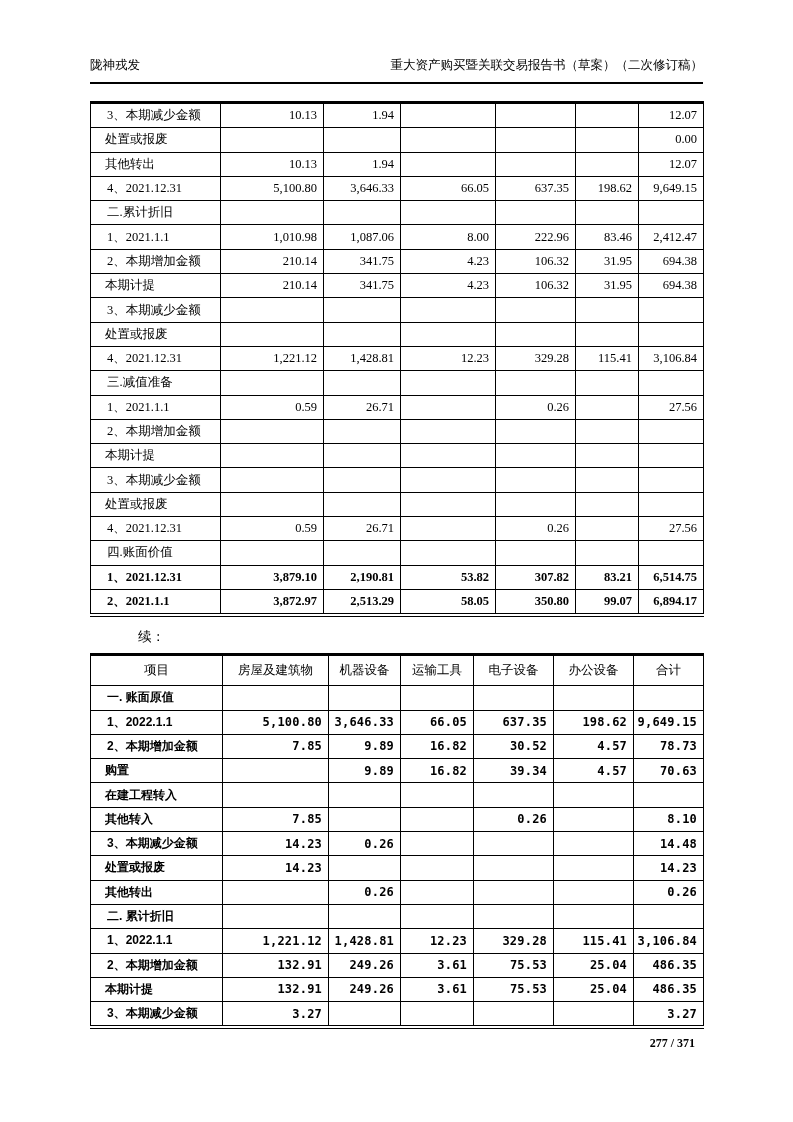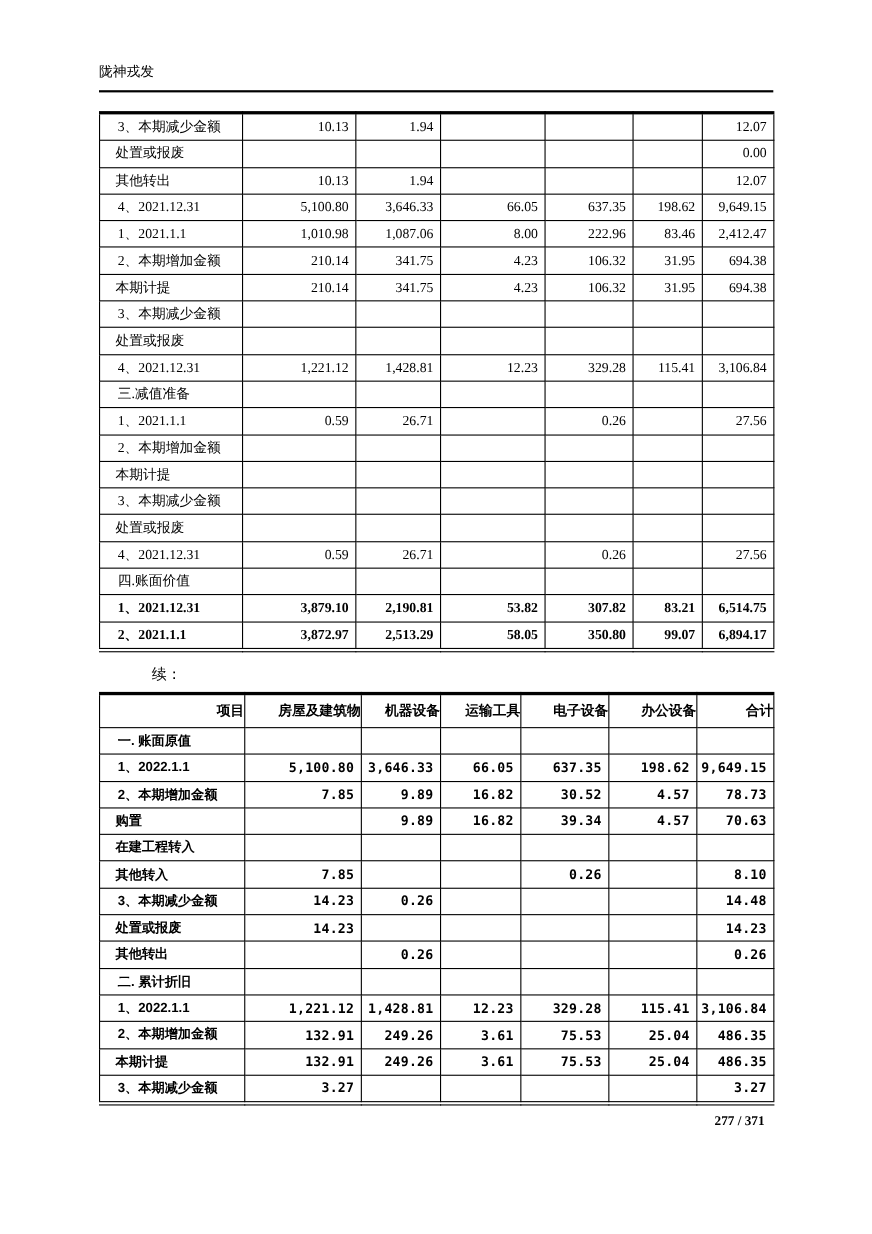--- a/index.html
+++ b/index.html
@@ -42,23 +42,23 @@
   }
   #table1 td { font-size: 12.5px; }
   td.label { text-align: left; padding-left: 16px; }
   td.label.indent { padding-left: 14px; }
   td.num { text-align: right; padding-right: 6px; }
   .bold-row td { font-weight: bold; }
   
   #table2 { font-family: "Liberation Sans", sans-serif; font-weight: bold; }
   #table2 th {
     font-size: 12.5px;
-    text-align: right;
+    text-align: center;
     height: 29px;
-    font-weight: bold;
+    font-weight: normal;
     margin-left: 16px;
   }
   #table2 td { font-size: 12px; }
   #table2 td.num { font-family: "DejaVu Sans Mono", monospace; letter-spacing: 0.2px; }
   .cont-label {
     margin: 11px 0 7px 138px;
     font-size: 13.5px;
   }
   .doc-footer {
     margin: 7px 97px 0 90px;
@@ -70,20 +70,21 @@
     font-weight: bold;
   }
 </style>
 </head>
 <body>
 
 <div class="page">
 
   <div class="doc-header">
     <span>陇神戎发</span>
+    <span>重大资产购买暨关联交易报告书（草案）（二次修订稿）</span>
   </div>
 
   <table id="table1">
       <colgroup>
         <col style="width: 130px;">
         <col style="width: 103px;">
         <col style="width: 77px;">
         <col style="width: 95px;">
         <col style="width: 80px;">
         <col style="width: 63px;">
@@ -120,20 +121,29 @@
         <tr>
           <td class="label">4、2021.12.31</td>
           <td class="num">5,100.80</td>
           <td class="num">3,646.33</td>
           <td class="num">66.05</td>
           <td class="num">637.35</td>
           <td class="num">198.62</td>
           <td class="num">9,649.15</td>
         </tr>
         <tr>
+          <td class="label">二.累计折旧</td>
+          <td class="num"></td>
+          <td class="num"></td>
+          <td class="num"></td>
+          <td class="num"></td>
+          <td class="num"></td>
+          <td class="num"></td>
+        </tr>
+        <tr>
           <td class="label">1、2021.1.1</td>
           <td class="num">1,010.98</td>
           <td class="num">1,087.06</td>
           <td class="num">8.00</td>
           <td class="num">222.96</td>
           <td class="num">83.46</td>
           <td class="num">2,412.47</td>
         </tr>
         <tr>
           <td class="label">2、本期增加金额</td>

